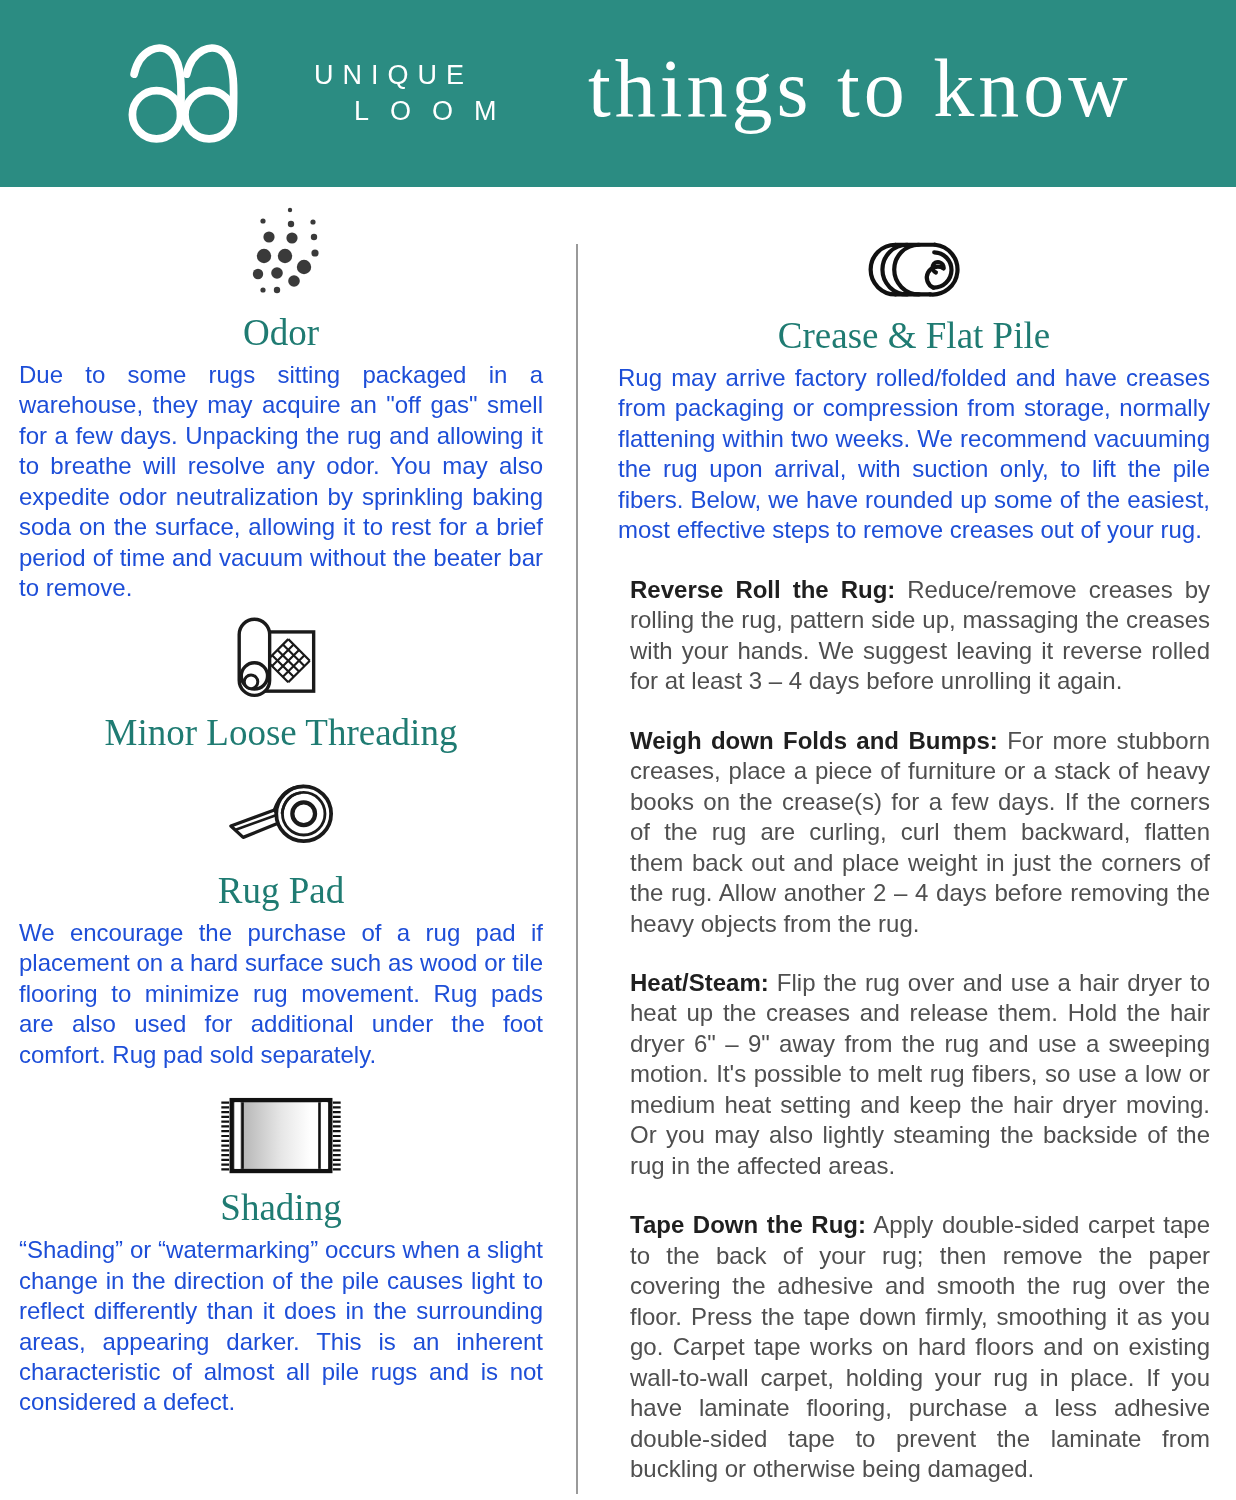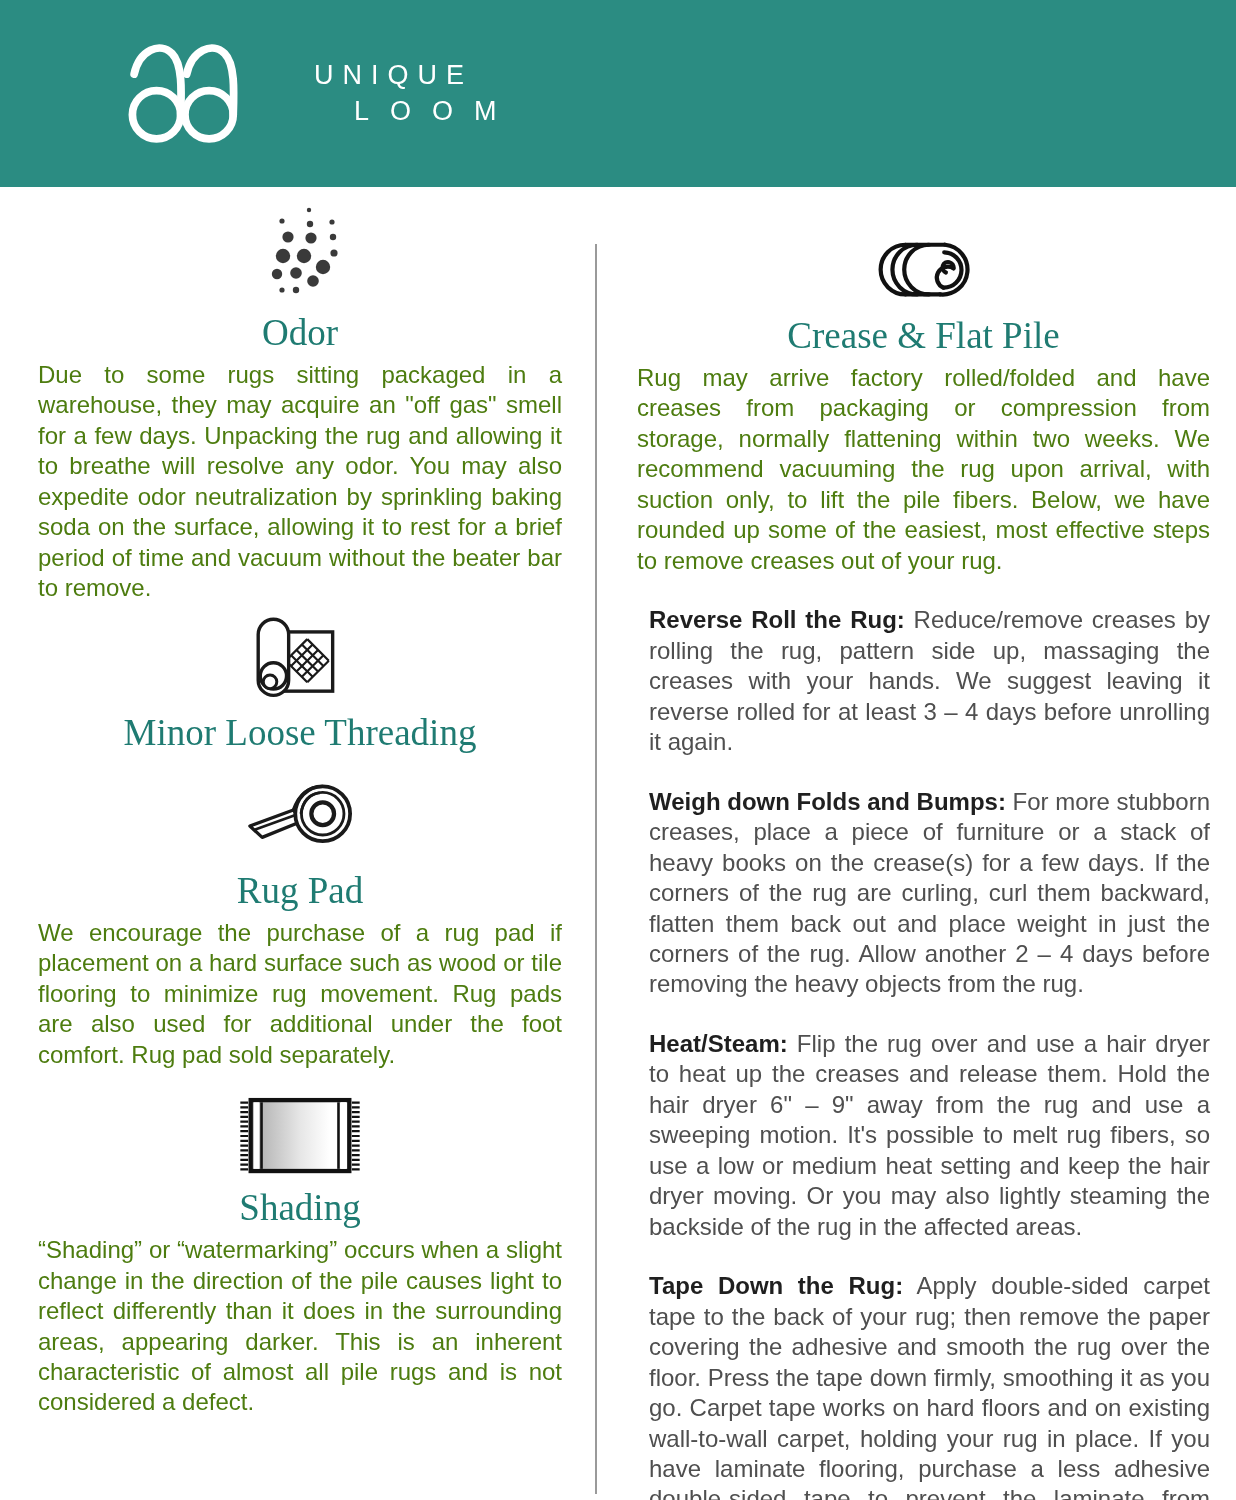--- a/index.html
+++ b/index.html
@@ -8,29 +8,29 @@
   
   .header{height:187px;background:#2b8c82;display:flex;align-items:center;padding:0 34px 0 96px;box-sizing:border-box;}
   .brand{display:flex;align-items:center;gap:28px;}
   .logo-svg{display:block;}
   .brand-text{color:#ffffff;font-size:27px;line-height:1.3;font-weight:400;}
   .brand-line1{letter-spacing:9px;}
   .brand-line2{letter-spacing:21px;margin-left:40px;}
   .page-title{flex:1;text-align:center;margin:0 0 10px 0;color:#ffffff;
       font-family:"Liberation Serif", serif;font-weight:400;font-size:82px;letter-spacing:4px;}
   
-  .content{display:flex;height:1313px;box-sizing:border-box;padding:0 26px 0 38px;}
+  .content{display:flex;height:1313px;box-sizing:border-box;padding:0 26px 0 19px;}
   .col-left{width:524px;flex:none;}
   .divider{width:2px;background:#9a9a9a;margin:57px 0 6px 33px;flex:none;}
   .col-right{flex:1;margin-left:40px;}
   
   .icon-wrap{text-align:center;}
   .section-title{font-family:"Liberation Serif", serif;font-weight:400;color:#1f7b72;
       text-align:center;font-size:37px;margin:4px 0 6px 0;}
-  .body-text{font-size:24px;line-height:1.27;color:#4d7c0f;text-align:justify;margin:0;}
+  .body-text{font-size:24px;line-height:1.27;color:#1d4ed8;text-align:justify;margin:0;}
   .sec-odor .icon-wrap{margin:16px 0 0 0;}
   .sec-threading .icon-wrap{margin:11px 0 2px 0;}
   .sec-rugpad .icon-wrap{margin:20px 0 2px 0;}
   .sec-shading .icon-wrap{margin:24px 0 2px 0;}
   .sec-crease .icon-wrap{margin:51px 0 8px 0;}
   .tip{font-size:24px;line-height:1.27;color:#4f4f4f;text-align:justify;margin:29px 0 0 12px;}
   .tip-label{font-weight:bold;color:#1f1f1f;}
 </style>
 </head>
 <body>
@@ -45,20 +45,21 @@
           <path d="M 14 42 C 20 14 44 4 58 18 C 70 30 69 60 68 89"></path>
           <circle cx="101" cy="89" r="28"></circle>
           <path d="M 75 42 C 81 14 105 4 119 18 C 131 30 130 60 129 89"></path>
         </g>
       </svg>
       <div class="brand-text">
         <div class="brand-line1">UNIQUE</div>
         <div class="brand-line2">LOOM</div>
       </div>
     </div>
+    <h1 class="page-title">things to know</h1>
   </header>
 
   <main class="content">
 
     <section class="col-left">
 
       <div class="sec-odor">
         <div class="icon-wrap">
           <svg width="115" height="100" viewBox="0 0 115 100" aria-hidden="true">
             <g fill="#3a3a3a">

